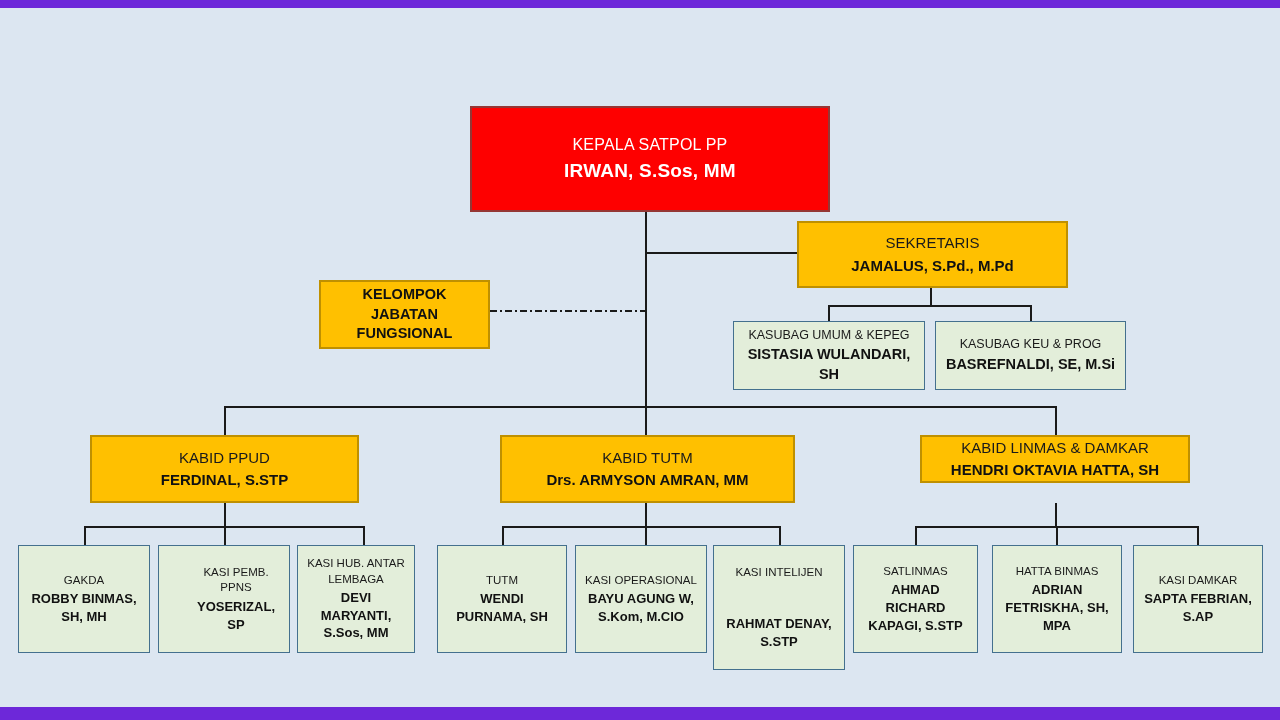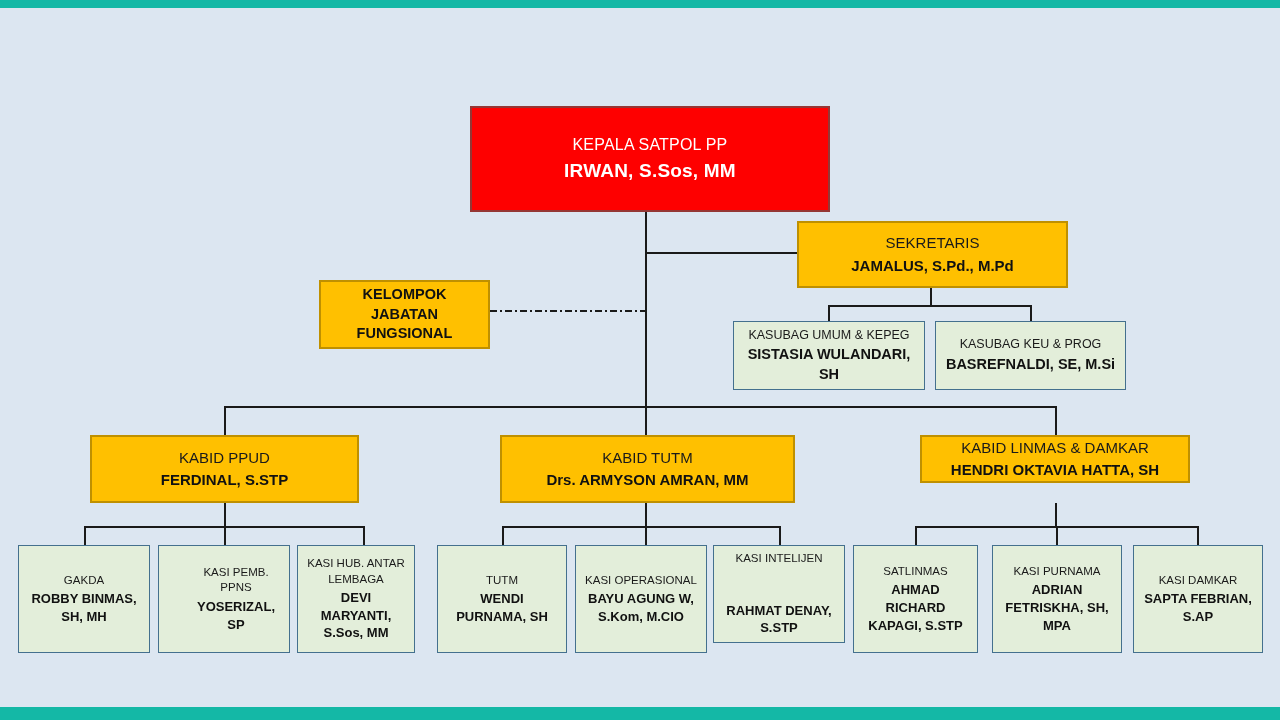--- a/index.html
+++ b/index.html
@@ -3,21 +3,21 @@
 <meta charset="utf-8">
 <style>
   * { margin: 0; padding: 0; box-sizing: border-box; }
   html, body { width: 1280px; height: 720px; background: #ffffff; overflow: hidden; }
   body { font-family: "Liberation Sans", sans-serif; }
 
   #stage {
     position: relative;
     width: 1280px;
     height: 720px;
-    background: #14b8a6;
+    background: #6d28d9;
   }
   #slide {
     position: absolute;
     left: 0; top: 8px;
     width: 1280px; height: 699px;
     background: var(--background, #dce6f1);
   }
 
   
   .node {
@@ -154,31 +154,31 @@
     </div>
 
     <div class="node green small" style="left:437px; top:537px; width:130px; height:108px;">
       <div class="t">TUTM</div>
       <div class="n">WENDI PURNAMA, SH</div>
     </div>
     <div class="node green small" style="left:575px; top:537px; width:132px; height:108px;">
       <div class="t">KASI OPERASIONAL</div>
       <div class="n">BAYU AGUNG W, S.Kom, M.CIO</div>
     </div>
-    <div class="node green small" style="left:713px; top:537px; width:132px; height:98px;gap:33px;">
+    <div class="node green small" style="left:713px; top:537px; width:132px; height:125px;gap:33px;">
       <div class="t">KASI  INTELIJEN</div>
       <div class="n">RAHMAT  DENAY, S.STP</div>
     </div>
 
     <div class="node green small" style="left:853px; top:537px; width:125px; height:108px;">
       <div class="t">SATLINMAS</div>
       <div class="n">AHMAD RICHARD KAPAGI, S.STP</div>
     </div>
     <div class="node green small" style="left:992px; top:537px; width:130px; height:108px;">
-      <div class="t">KASI PURNAMA</div>
+      <div class="t">HATTA BINMAS</div>
       <div class="n">ADRIAN FETRISKHA, SH, MPA</div>
     </div>
     <div class="node green small" style="left:1133px; top:537px; width:130px; height:108px;">
       <div class="t">KASI DAMKAR</div>
       <div class="n">SAPTA FEBRIAN, S.AP</div>
     </div>
 
   </div>
 </div>
 

